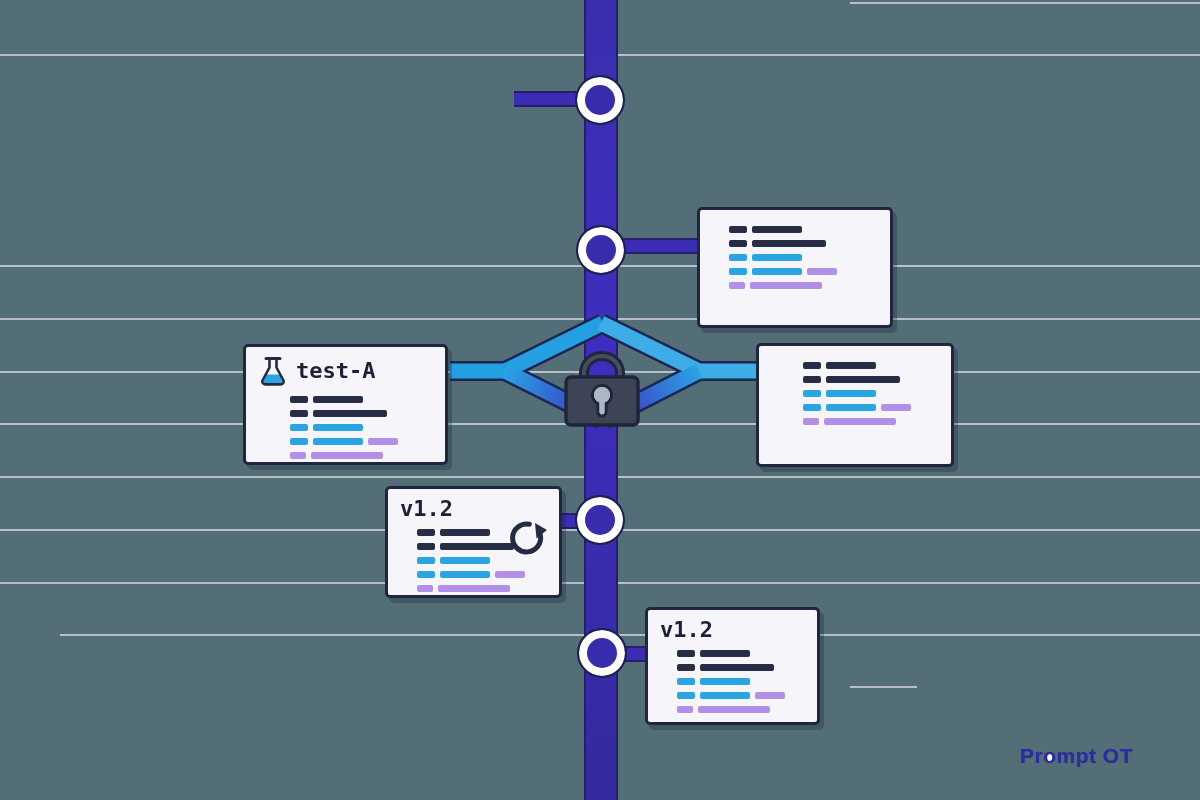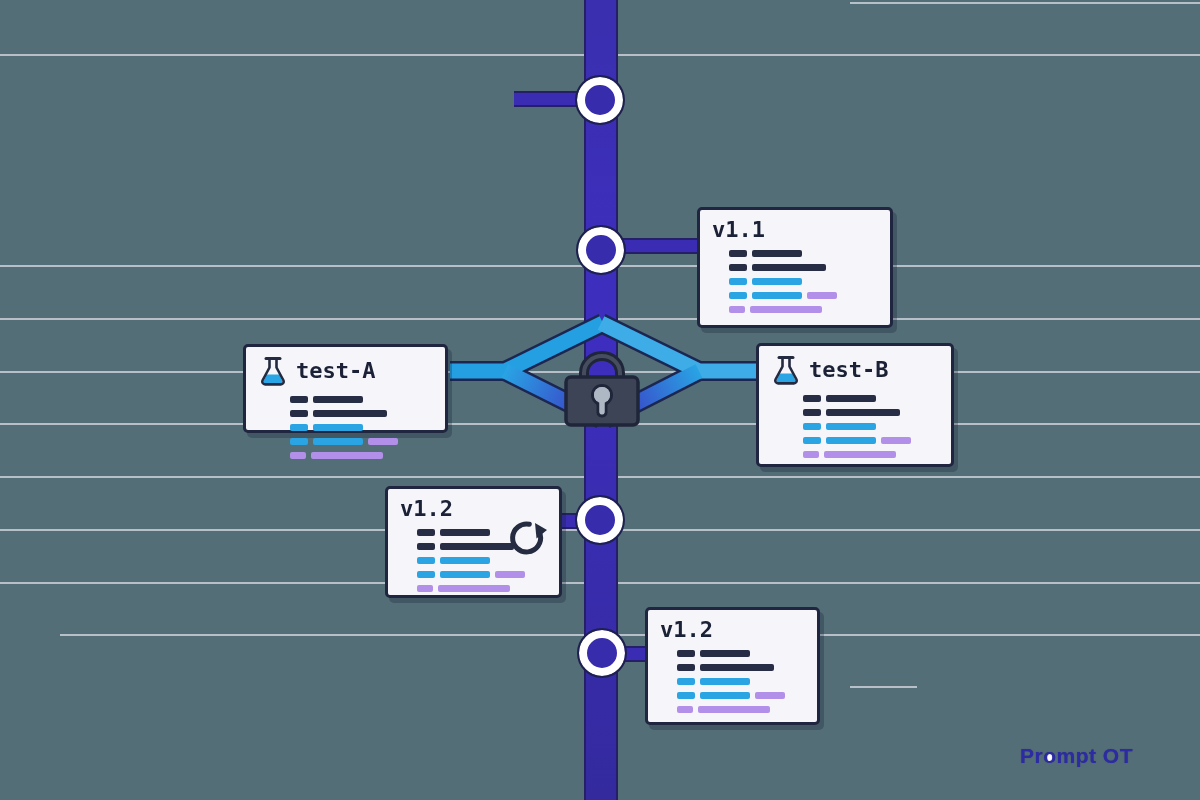--- a/index.html
+++ b/index.html
@@ -113,47 +113,46 @@
       <rect x="42" y="63" width="8" height="17" rx="3.5"></rect>
     </g>
     <g fill="#aeb7c4">
       <circle cx="46" cy="59" r="8"></circle>
       <rect x="43.5" y="62" width="5" height="16" rx="2.5"></rect>
     </g>
   </svg>
 
 
   <div class="card" style="left:697px;top:207px;width:196px;height:121px;">
-    <div class="card-title">v1.1</div>
-    <div class="bar-rows">
-        <div class="bar-row">
-          <span class="seg seg-dark" style="width: 18px;"></span>
-          <span class="seg seg-dark" style="width: 50px;"></span>
-        </div>
-        <div class="bar-row">
-          <span class="seg seg-dark" style="width: 18px;"></span>
-          <span class="seg seg-dark" style="width: 74px;"></span>
-        </div>
-        <div class="bar-row">
-          <span class="seg seg-blue" style="width: 18px;"></span>
-          <span class="seg seg-blue" style="width: 50px;"></span>
-        </div>
-        <div class="bar-row">
-          <span class="seg seg-blue" style="width: 18px;"></span>
-          <span class="seg seg-blue" style="width: 50px;"></span>
-          <span class="seg seg-purple" style="width: 30px;"></span>
-        </div>
-        <div class="bar-row">
-          <span class="seg seg-purple" style="width: 16px;"></span>
-          <span class="seg seg-purple" style="width: 72px;"></span>
-        </div>
-      </div>
-  </div>
-
-  <div class="card card--test" style="left:243px;top:344px;width:205px;height:89px;">
+    <div class="bar-rows">
+        <div class="bar-row">
+          <span class="seg seg-dark" style="width: 18px;"></span>
+          <span class="seg seg-dark" style="width: 50px;"></span>
+        </div>
+        <div class="bar-row">
+          <span class="seg seg-dark" style="width: 18px;"></span>
+          <span class="seg seg-dark" style="width: 74px;"></span>
+        </div>
+        <div class="bar-row">
+          <span class="seg seg-blue" style="width: 18px;"></span>
+          <span class="seg seg-blue" style="width: 50px;"></span>
+        </div>
+        <div class="bar-row">
+          <span class="seg seg-blue" style="width: 18px;"></span>
+          <span class="seg seg-blue" style="width: 50px;"></span>
+          <span class="seg seg-purple" style="width: 30px;"></span>
+        </div>
+        <div class="bar-row">
+          <span class="seg seg-purple" style="width: 16px;"></span>
+          <span class="seg seg-purple" style="width: 72px;"></span>
+        </div>
+      </div>
+  </div>
+
+  <div class="card card--test" style="left:243px;top:344px;width:205px;height:121px;">
     <div class="card-head">
       <svg width="30" height="33" viewBox="0 0 30 33">
         <path d="M8.6 19.5 h12.8 l3 6.8 a2 2 0 0 1 -1.9 2.6 H7.5 a2 2 0 0 1 -1.9 -2.6 Z" fill="#29a4e4"></path>
         <path d="M11.5 5 v7.5 L4.5 25.5 a2.8 2.8 0 0 0 2.6 3.9 h15.8 a2.8 2.8 0 0 0 2.6 -3.9 L18.5 12.5 V5" fill="none" stroke="#242a40" stroke-width="2.6" stroke-linejoin="round"></path>
         <line x1="8" y1="3.6" x2="22" y2="3.6" stroke="#242a40" stroke-width="3" stroke-linecap="round"></line>
       </svg>
       <div class="card-title">test-A</div>
     </div>
     <div class="bar-rows">
         <div class="bar-row">
@@ -174,28 +173,20 @@
           <span class="seg seg-purple" style="width: 30px;"></span>
         </div>
         <div class="bar-row">
           <span class="seg seg-purple" style="width: 16px;"></span>
           <span class="seg seg-purple" style="width: 72px;"></span>
         </div>
       </div>
   </div>
 
   <div class="card card--test" style="left:756px;top:343px;width:198px;height:124px;">
-    <div class="card-head">
-      <svg width="30" height="33" viewBox="0 0 30 33">
-        <path d="M8.6 19.5 h12.8 l3 6.8 a2 2 0 0 1 -1.9 2.6 H7.5 a2 2 0 0 1 -1.9 -2.6 Z" fill="#29a4e4"></path>
-        <path d="M11.5 5 v7.5 L4.5 25.5 a2.8 2.8 0 0 0 2.6 3.9 h15.8 a2.8 2.8 0 0 0 2.6 -3.9 L18.5 12.5 V5" fill="none" stroke="#242a40" stroke-width="2.6" stroke-linejoin="round"></path>
-        <line x1="8" y1="3.6" x2="22" y2="3.6" stroke="#242a40" stroke-width="3" stroke-linecap="round"></line>
-      </svg>
-      <div class="card-title">test-B</div>
-    </div>
     <div class="bar-rows">
         <div class="bar-row">
           <span class="seg seg-dark" style="width: 18px;"></span>
           <span class="seg seg-dark" style="width: 50px;"></span>
         </div>
         <div class="bar-row">
           <span class="seg seg-dark" style="width: 18px;"></span>
           <span class="seg seg-dark" style="width: 74px;"></span>
         </div>
         <div class="bar-row">

